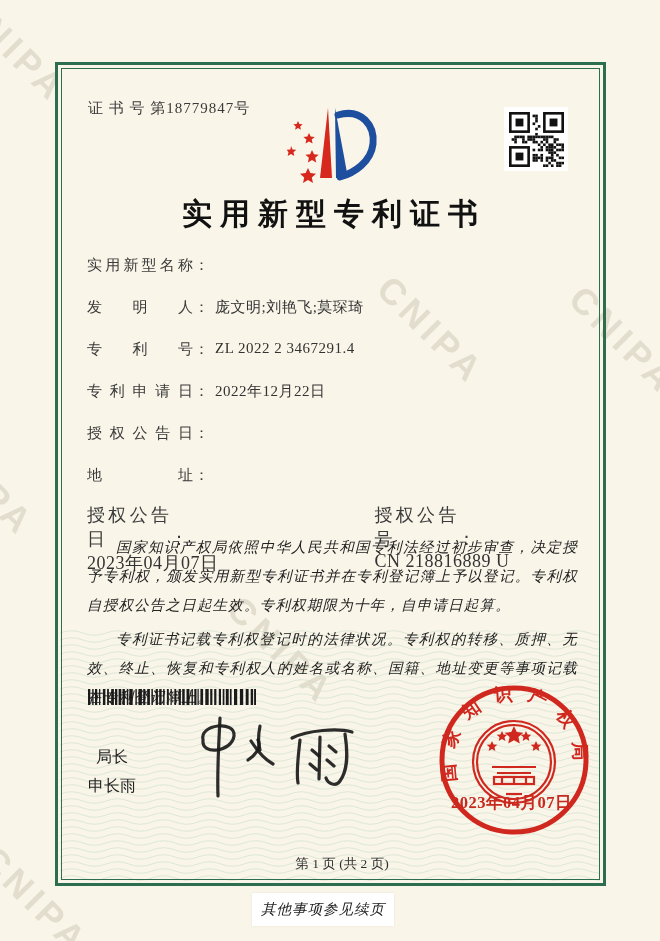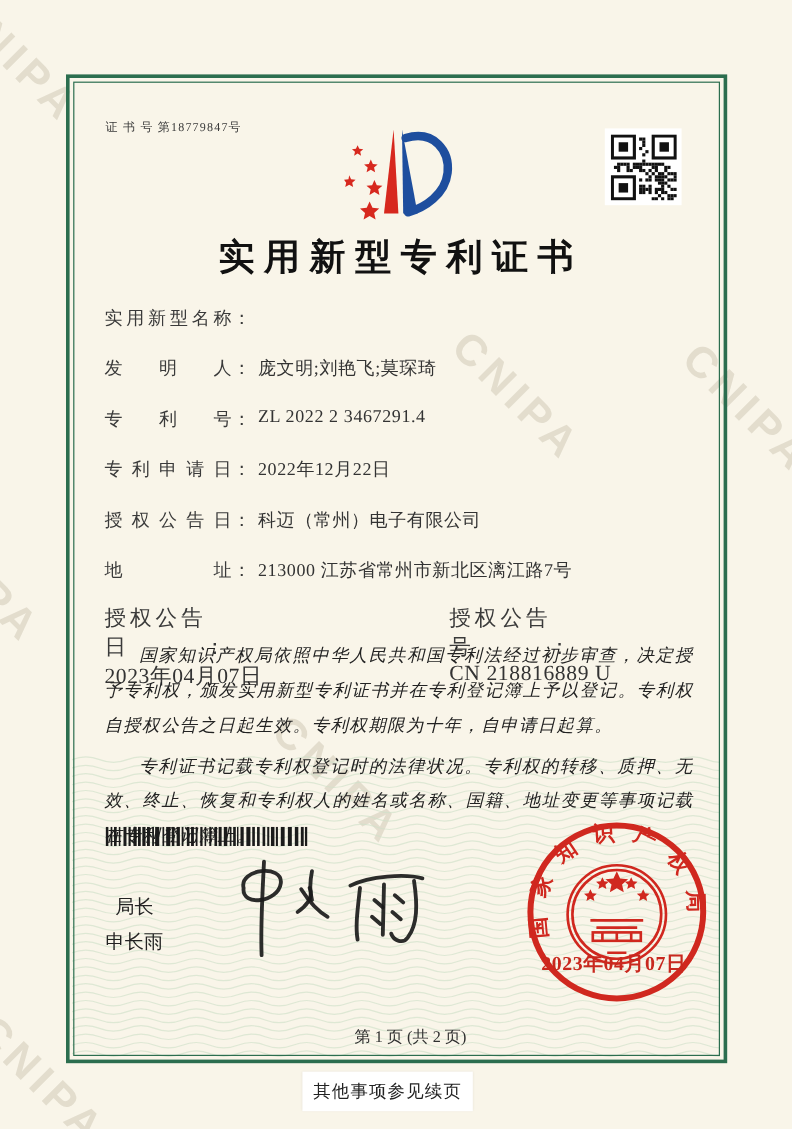--- a/index.html
+++ b/index.html
@@ -21,21 +21,21 @@
     position:absolute;left:55px;top:62px;width:545px;height:818px;
     border:3px solid #2c6e4f;
   }
   #frame .inner{
     position:absolute;left:3px;top:3px;right:3px;bottom:3px;
     border:1px solid #2c6e4f;
   }
   #waves{position:absolute;left:60px;top:628px;width:540px;height:255px;}
   #waves path{fill:none;stroke:#cfe0ca;stroke-width:1;opacity:.65;}
 
-  #cert-no{position:absolute;left:88px;top:99px;font-size:10px;letter-spacing:1px;color:#3a3a3a;}
+  #cert-no{position:absolute;left:88px;top:99px;font-size:15px;letter-spacing:1px;color:#3a3a3a;}
   #logo{position:absolute;left:280px;top:100px;}
   #qr-box{position:absolute;left:504px;top:107px;width:64px;height:64px;background:#ffffff;
           display:flex;align-items:center;justify-content:center;}
   #title{
     position:absolute;left:0;top:194px;width:660px;text-align:center;
     font-size:30px;font-weight:bold;letter-spacing:8px;padding-left:8px;
     box-sizing:border-box;color:#111;
   }
   #fields{position:absolute;left:87px;top:256px;width:490px;}
   .frow{display:flex;align-items:flex-start;height:42px;font-size:15px;}
@@ -63,21 +63,21 @@
   #seal .emb{stroke:#d0281f;fill:none;stroke-width:2.2;}
   #seal .embf{fill:#d0281f;stroke:none;}
   #seal text{fill:#d0281f;font-weight:bold;font-size:18px;letter-spacing:14px;
              font-family:"Liberation Serif","DejaVu Serif",serif;}
   #seal-date{position:absolute;left:451px;top:792px;width:160px;font-size:16.5px;font-weight:bold;
              color:#c8281e;letter-spacing:.5px;}
   #page-no{position:absolute;left:12px;top:855px;width:660px;text-align:center;font-size:13.5px;color:#2f2f2f;}
   #note-box{
     position:absolute;left:252px;top:893px;width:142px;height:33px;background:#ffffff;
     display:flex;align-items:center;justify-content:center;
-    font-size:14.5px;color:#222;letter-spacing:1px;
+    font-size:14.5px;font-style:italic;color:#222;letter-spacing:1px;
     box-shadow:0 0 2px rgba(0,0,0,.08);
   }
 </style>
 </head>
 <body>
 
 <div id="page">
 
   <div class="wm" style="left:-20px;top:-14px;">CNIPA</div>
   <div class="wm" style="left:398px;top:268px;">CNIPA</div>
@@ -267,26 +267,24 @@
         <span class="fvalue">ZL 2022 2 3467291.4</span>
     </div>
     <div class="frow">
       <span class="flabel">专利申请日</span>
         <span class="colon">：</span>
         <span class="fvalue">2022年12月22日</span>
     </div>
     <div class="frow">
       <span class="flabel">授权公告日</span>
         <span class="colon">：</span>
-        <span class="fvalue">科迈（常州）电子有限公司</span>
     </div>
     <div class="frow">
       <span class="flabel">地址</span>
         <span class="colon">：</span>
-        <span class="fvalue">213000 江苏省常州市新北区漓江路7号</span>
     </div>
   </div>
 
   <div id="grant-row">
     <div class="g1">
       <span class="glabel">授权公告日</span><span class="colon">：</span><span class="fvalue">2023年04月07日</span>
     </div>
     <div class="g2">
       <span class="glabel">授权公告号</span><span class="colon">：</span><span class="fvalue">CN 218816889 U</span>
     </div>

